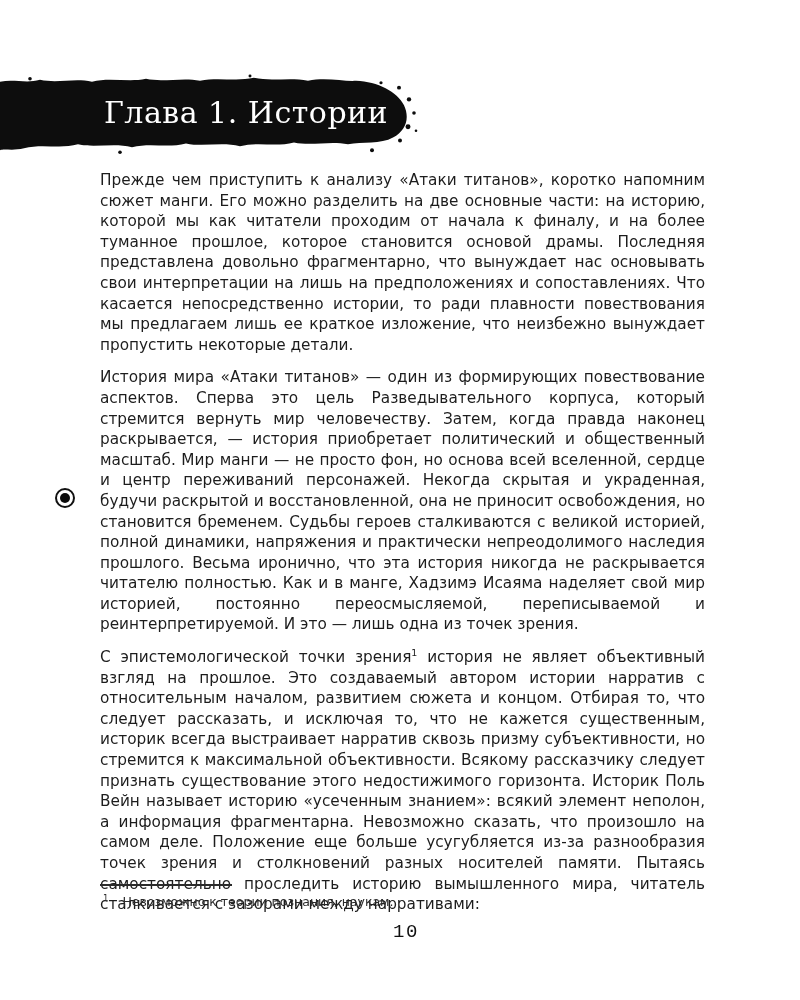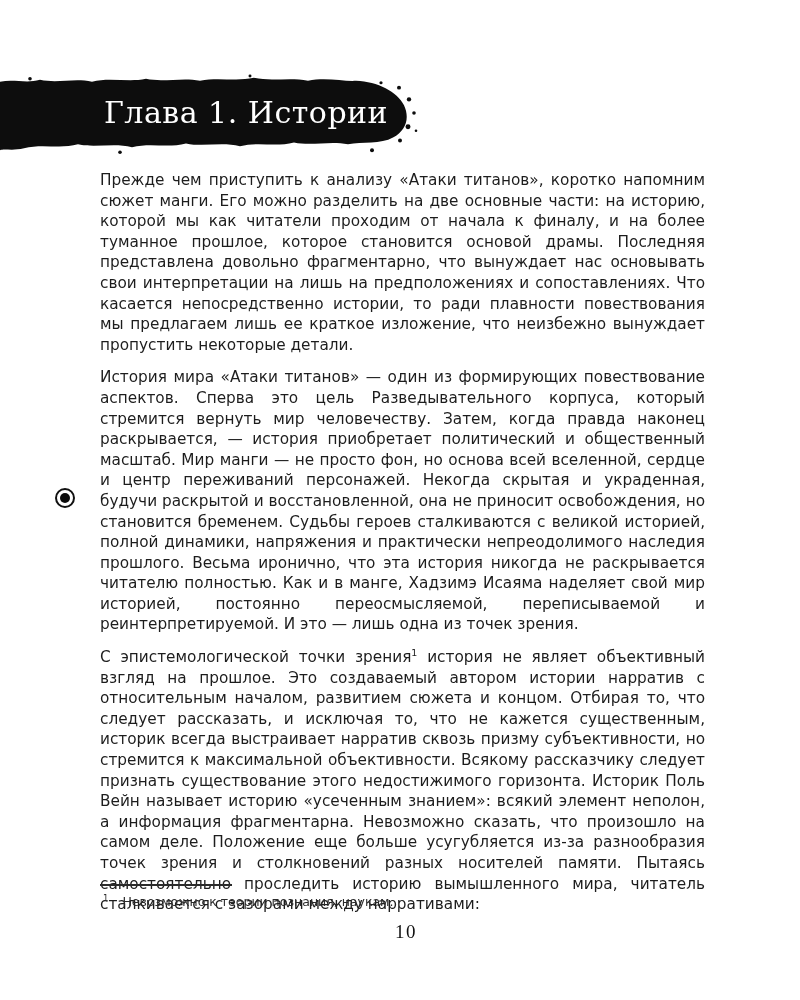--- a/index.html
+++ b/index.html
@@ -97,21 +97,21 @@
     margin-right: 14px;
   }
 
   
   .page-number {
     position: absolute;
     left: 12px;
     right: 0;
     top: 921px;
     text-align: center;
-    font-family: Liberation Serif, serif;
+    font-family: Liberation Mono, monospace;
     font-size: 19px;
     letter-spacing: 1.5px;
     color: #111;
   }
 </style>
 </head>
 <body>
 
 <div class="page">
 

